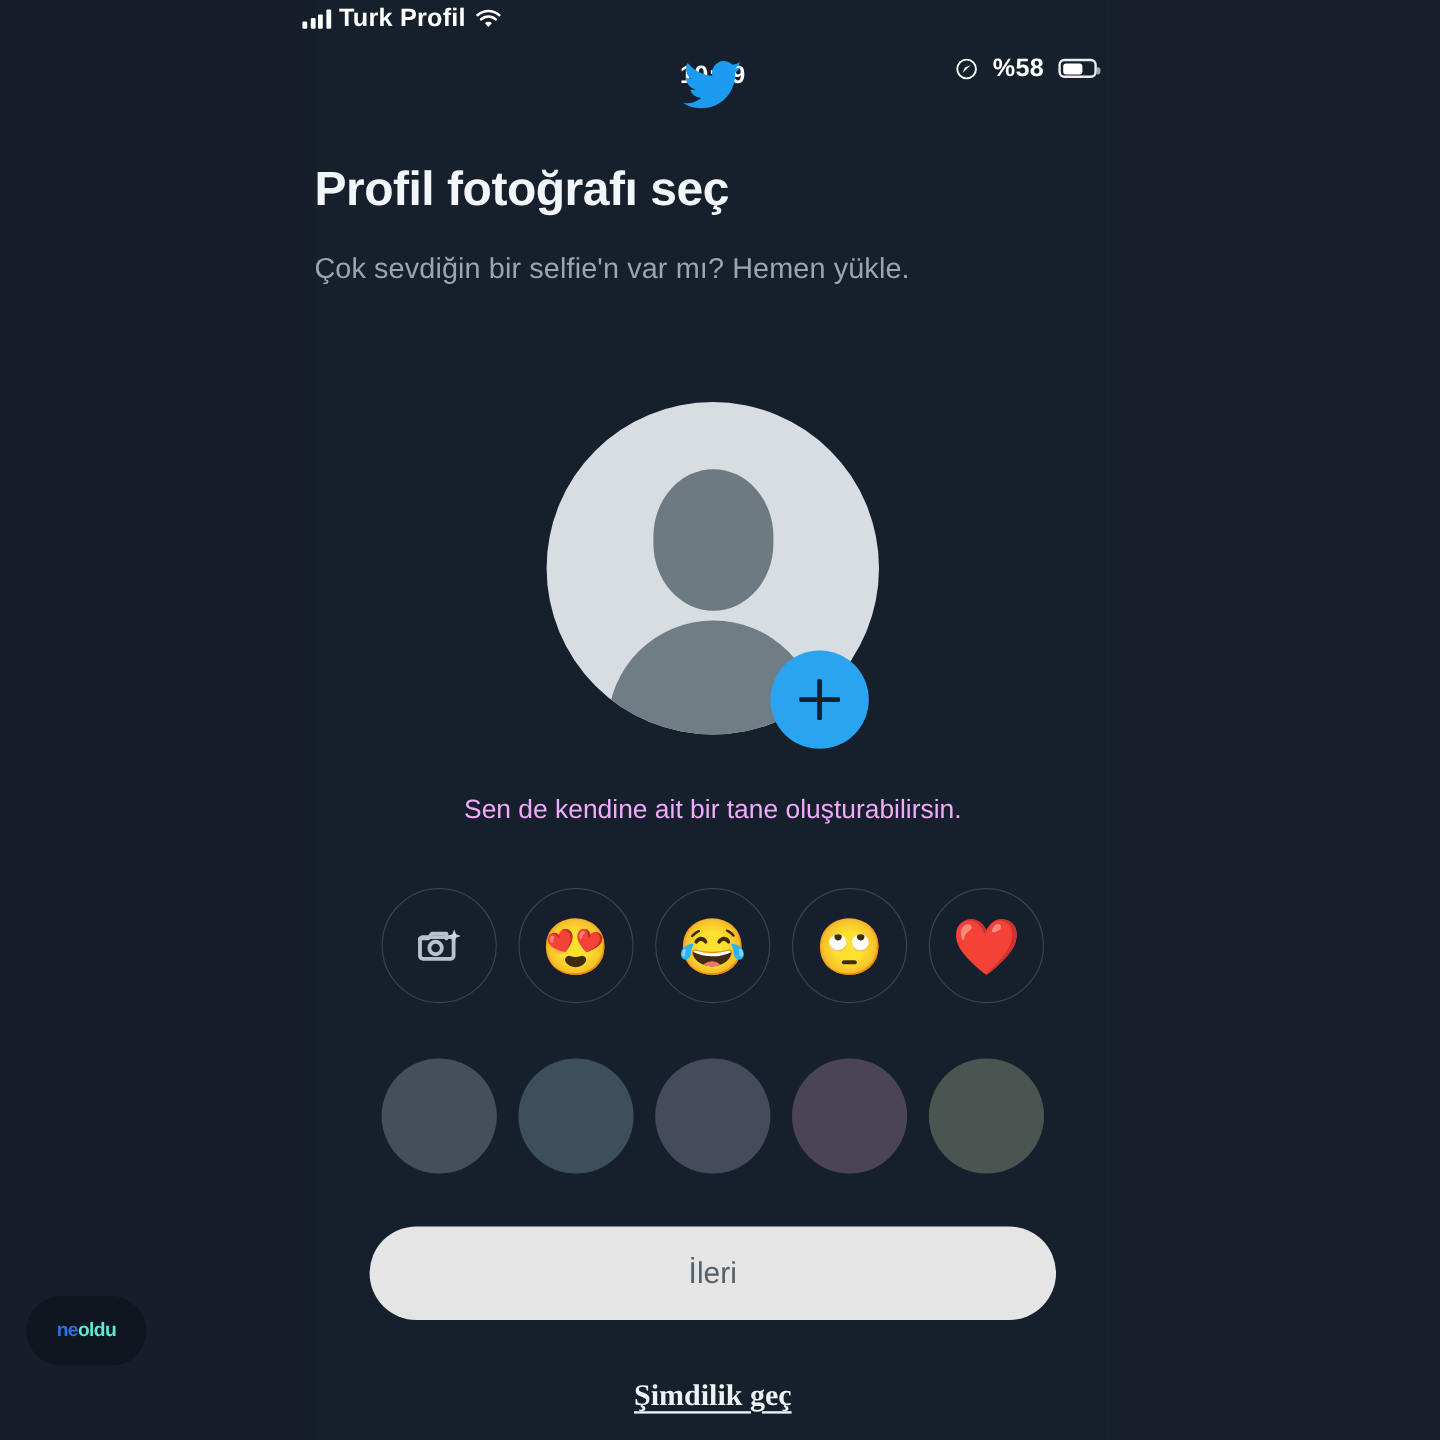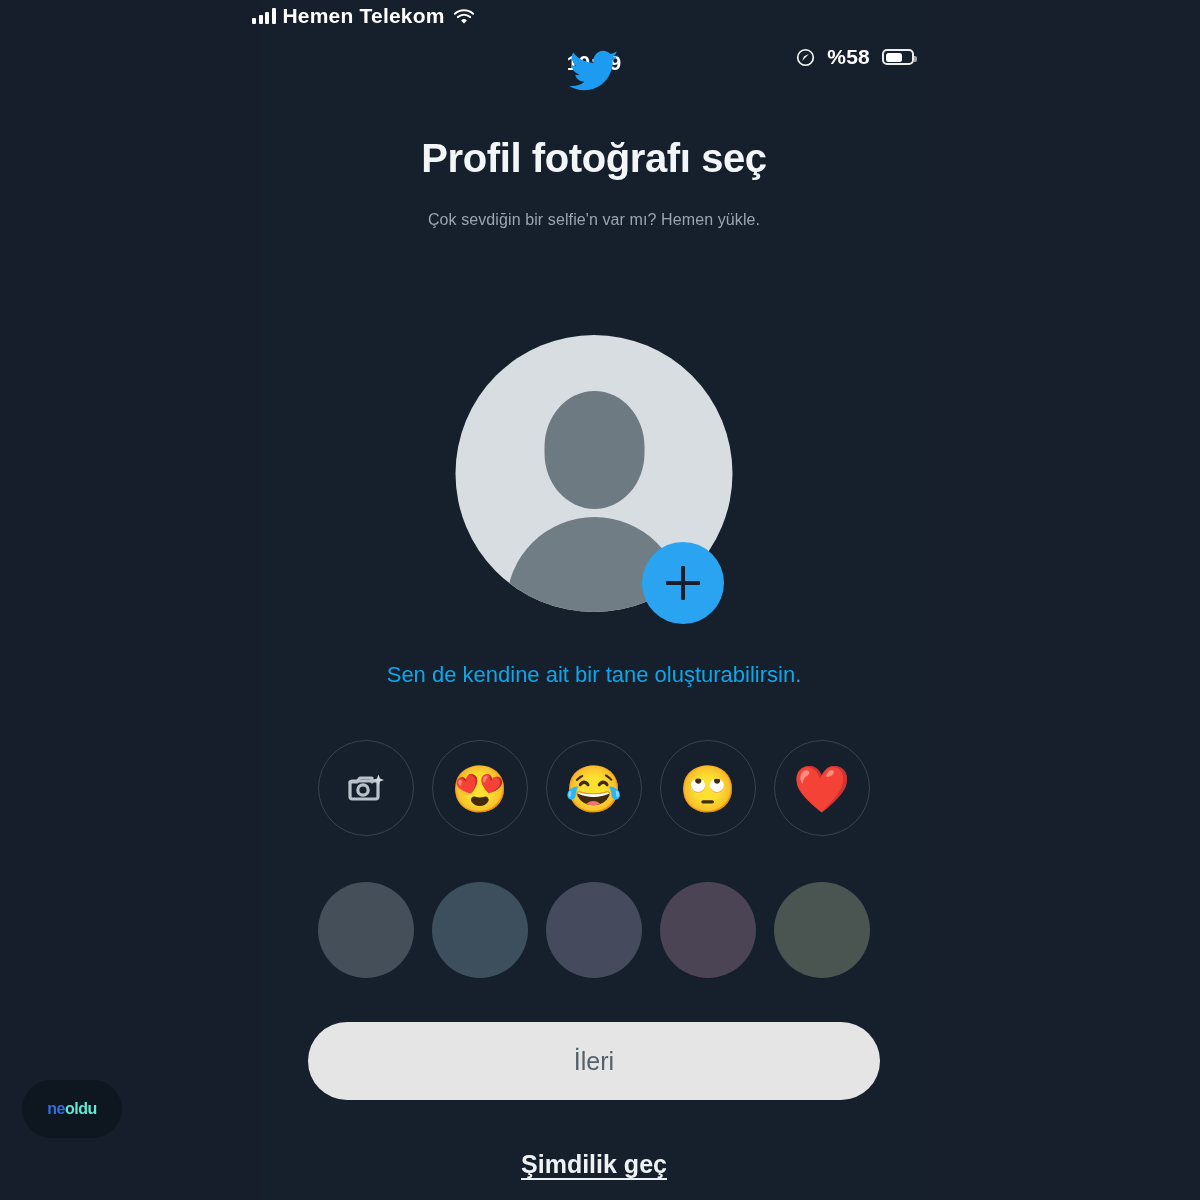--- a/index.html
+++ b/index.html
@@ -121,33 +121,33 @@
     left: 0; right: 0;
     top: 46px;
     text-align: center;
   }
 
   
   #headline {
     position: absolute;
     left: 0; right: 0;
     top: 136px;
-    text-align: center;
+    text-align: left;
   }
   #page-title {
     margin: 0;
     color: #f3f6f8;
     font-size: 40px;
     font-weight: 700;
     letter-spacing: -0.4px;
   }
   #page-subtitle {
     margin: 30px 0 0 0;
     color: #9aa5b0;
-    font-size: 16px;
+    font-size: 24px;
     font-weight: 400;
     letter-spacing: .1px;
   }
 
   
   #avatar-block {
     position: absolute;
     left: 0; right: 0;
     top: 330px;
     height: 300px;
@@ -215,21 +215,21 @@
   #add-photo-button .plus::after {
     left: 15px; top: 0; width: 4px; height: 34px;
   }
 
   
   #avatar-hint {
     position: absolute;
     left: 0; right: 0;
     top: 662px;
     text-align: center;
-    color: #0ea5e9;
+    color: #f0abfc;
     font-size: 22px;
   }
 
   
   #sticker-row {
     position: absolute;
     left: 0; right: 0;
     top: 740px;
     display: flex;
     justify-content: center;
@@ -292,20 +292,21 @@
     position: absolute;
     left: 0; right: 0;
     top: 1150px;
     text-align: center;
     color: #eef2f5;
     font-size: 25px;
     font-weight: 700;
     text-decoration: underline;
     text-underline-offset: 5px;
     cursor: pointer;
+    font-family: Liberation Serif, serif;
   }
 
   
   #watermark {
     position: absolute;
     left: 22px;
     top: 1080px;
     width: 100px;
     height: 58px;
     border-radius: 29px;
@@ -331,21 +332,21 @@
   <div id="phone">
 
     <div id="statusbar">
       <div class="sb-left">
         <span class="bars">
           <i></i>
             <i></i>
             <i></i>
             <i></i>
         </span>
-        <span>Hemen Telekom</span>
+        <span>Turk Profil</span>
         <span style="display:inline-block;width:24px;height:18px;">
           <svg viewBox="0 0 24 18" width="24" height="18" aria-hidden="true">
             <path d="M12 15.6 9.1 12.4a4.1 4.1 0 0 1 5.8 0Z" fill="#fff"></path>
             <path d="M5.9 9.1a9 9 0 0 1 12.2 0" stroke="#fff" stroke-width="2.1" fill="none" stroke-linecap="round"></path>
             <path d="M2.9 5.7a13.6 13.6 0 0 1 18.2 0" stroke="#fff" stroke-width="2.1" fill="none" stroke-linecap="round"></path>
           </svg>
         </span>
       </div>
 
       <div class="sb-center">10:49</div>

